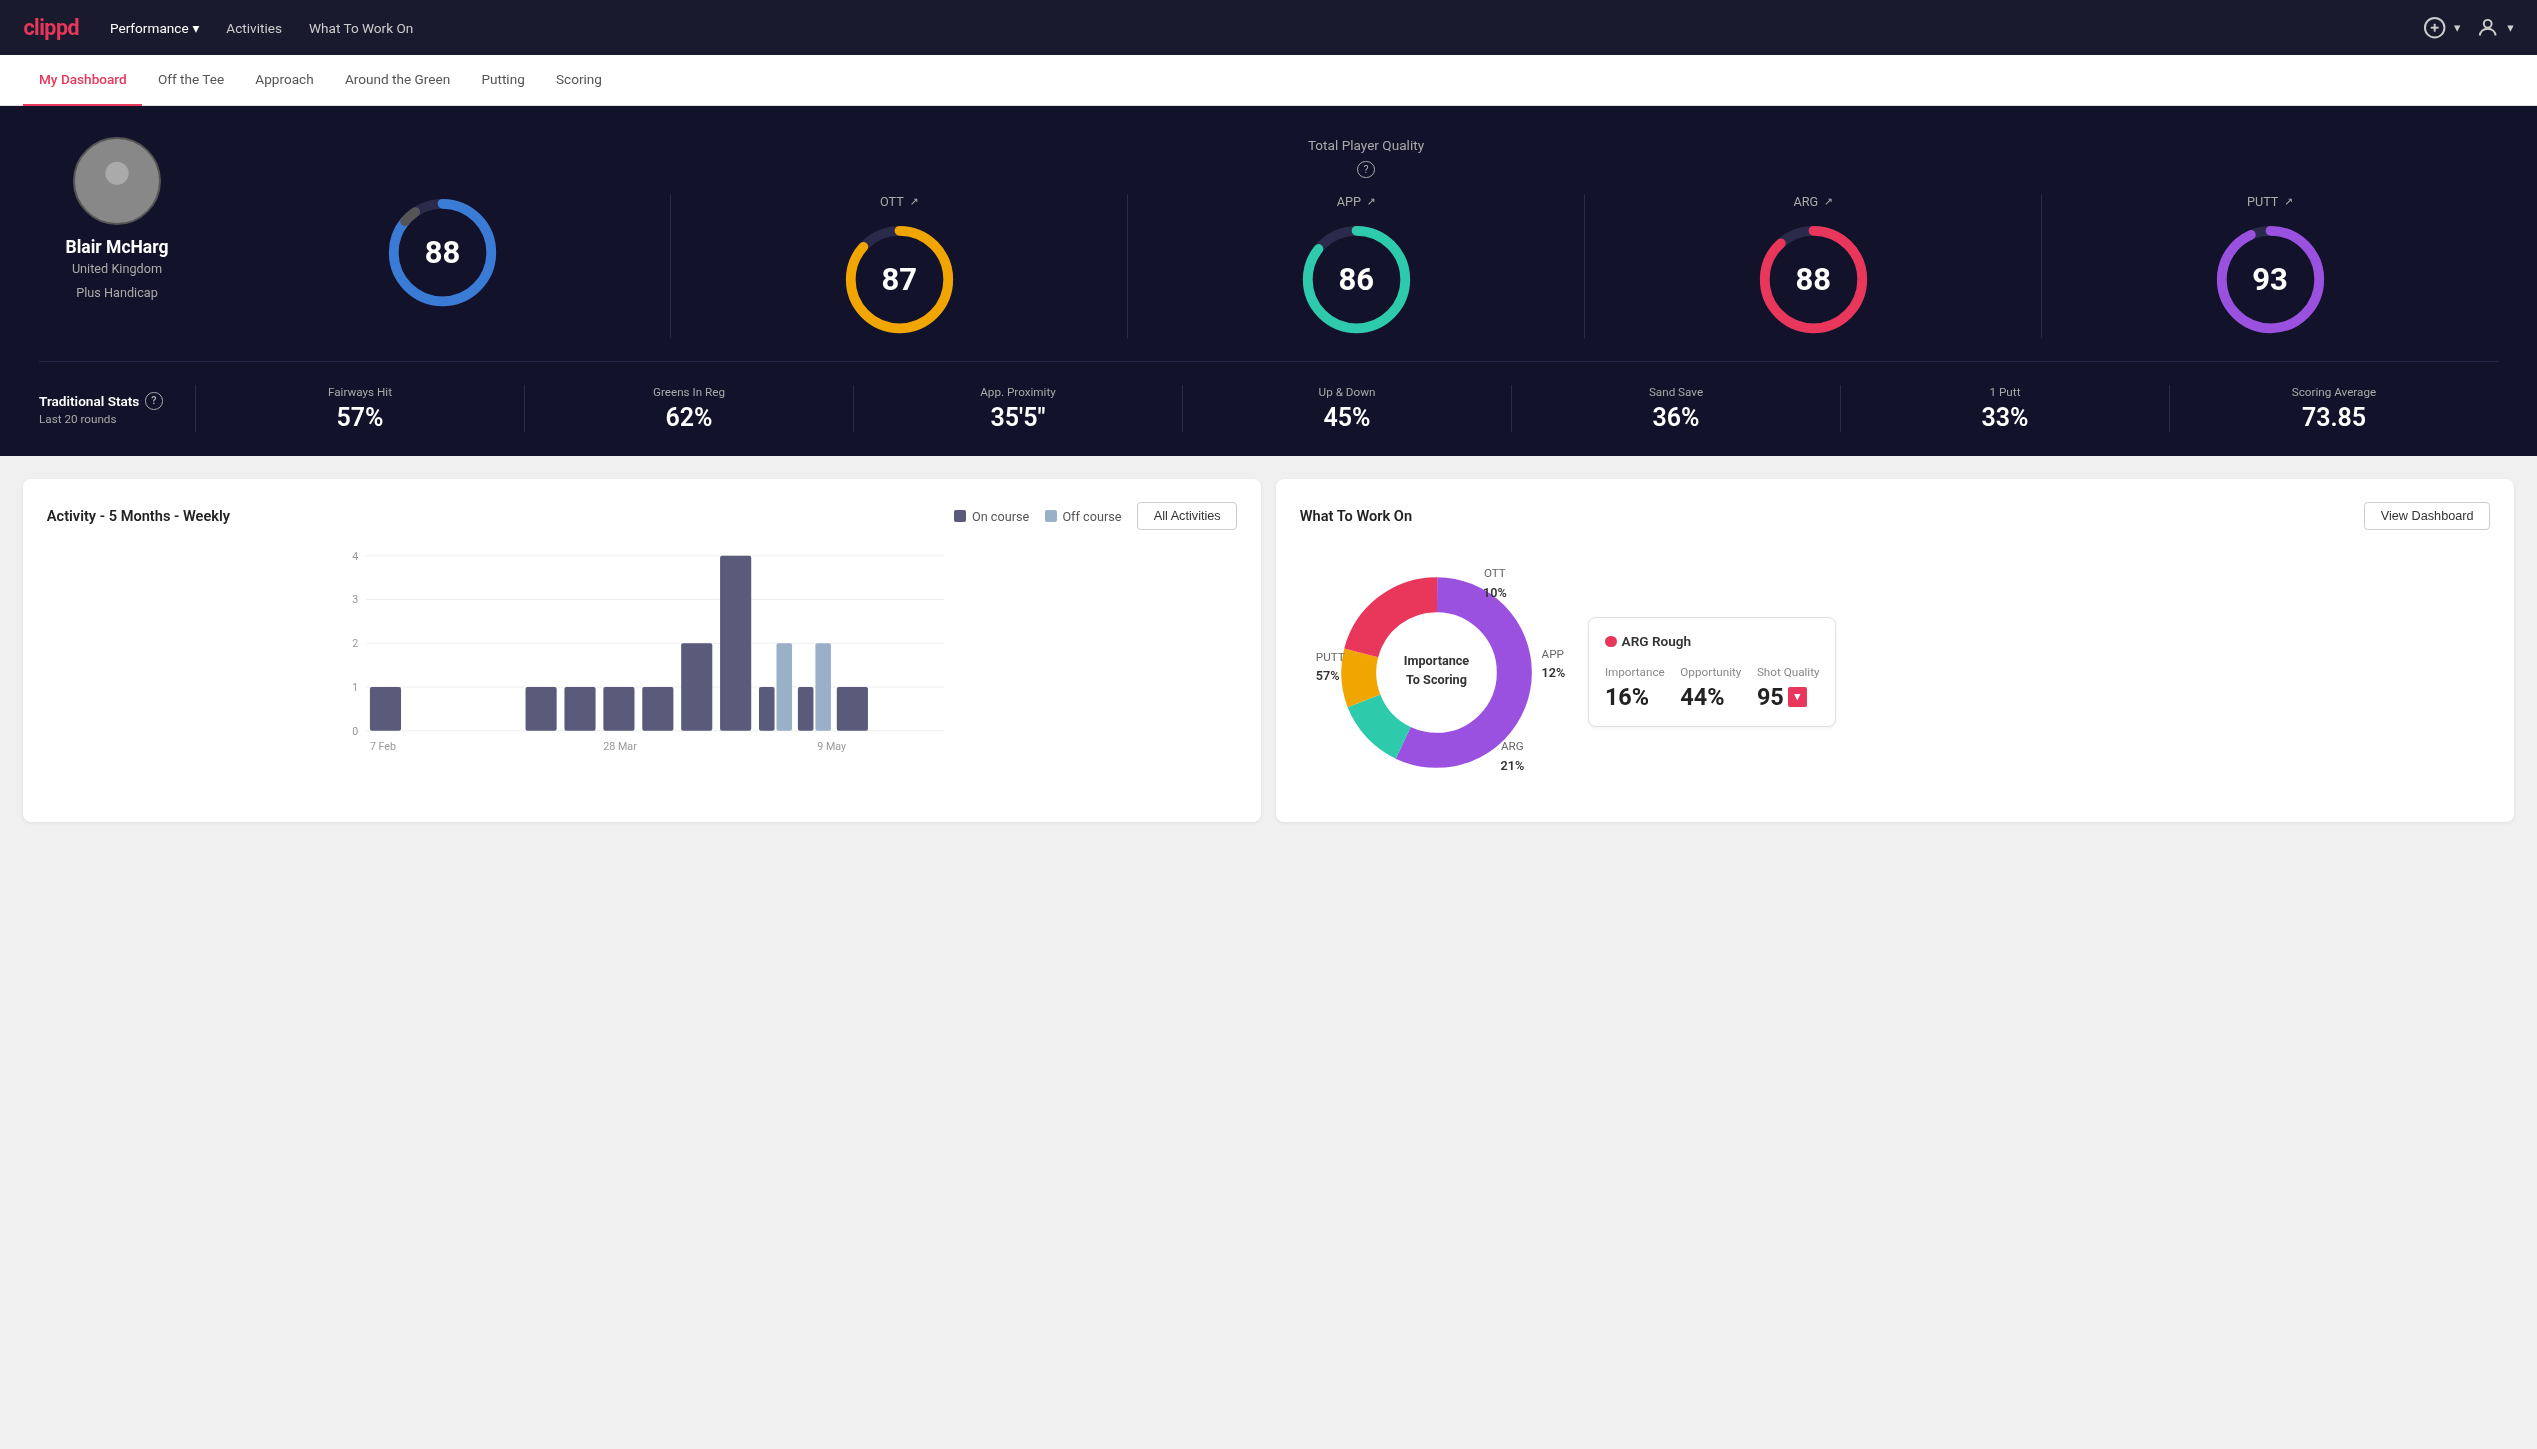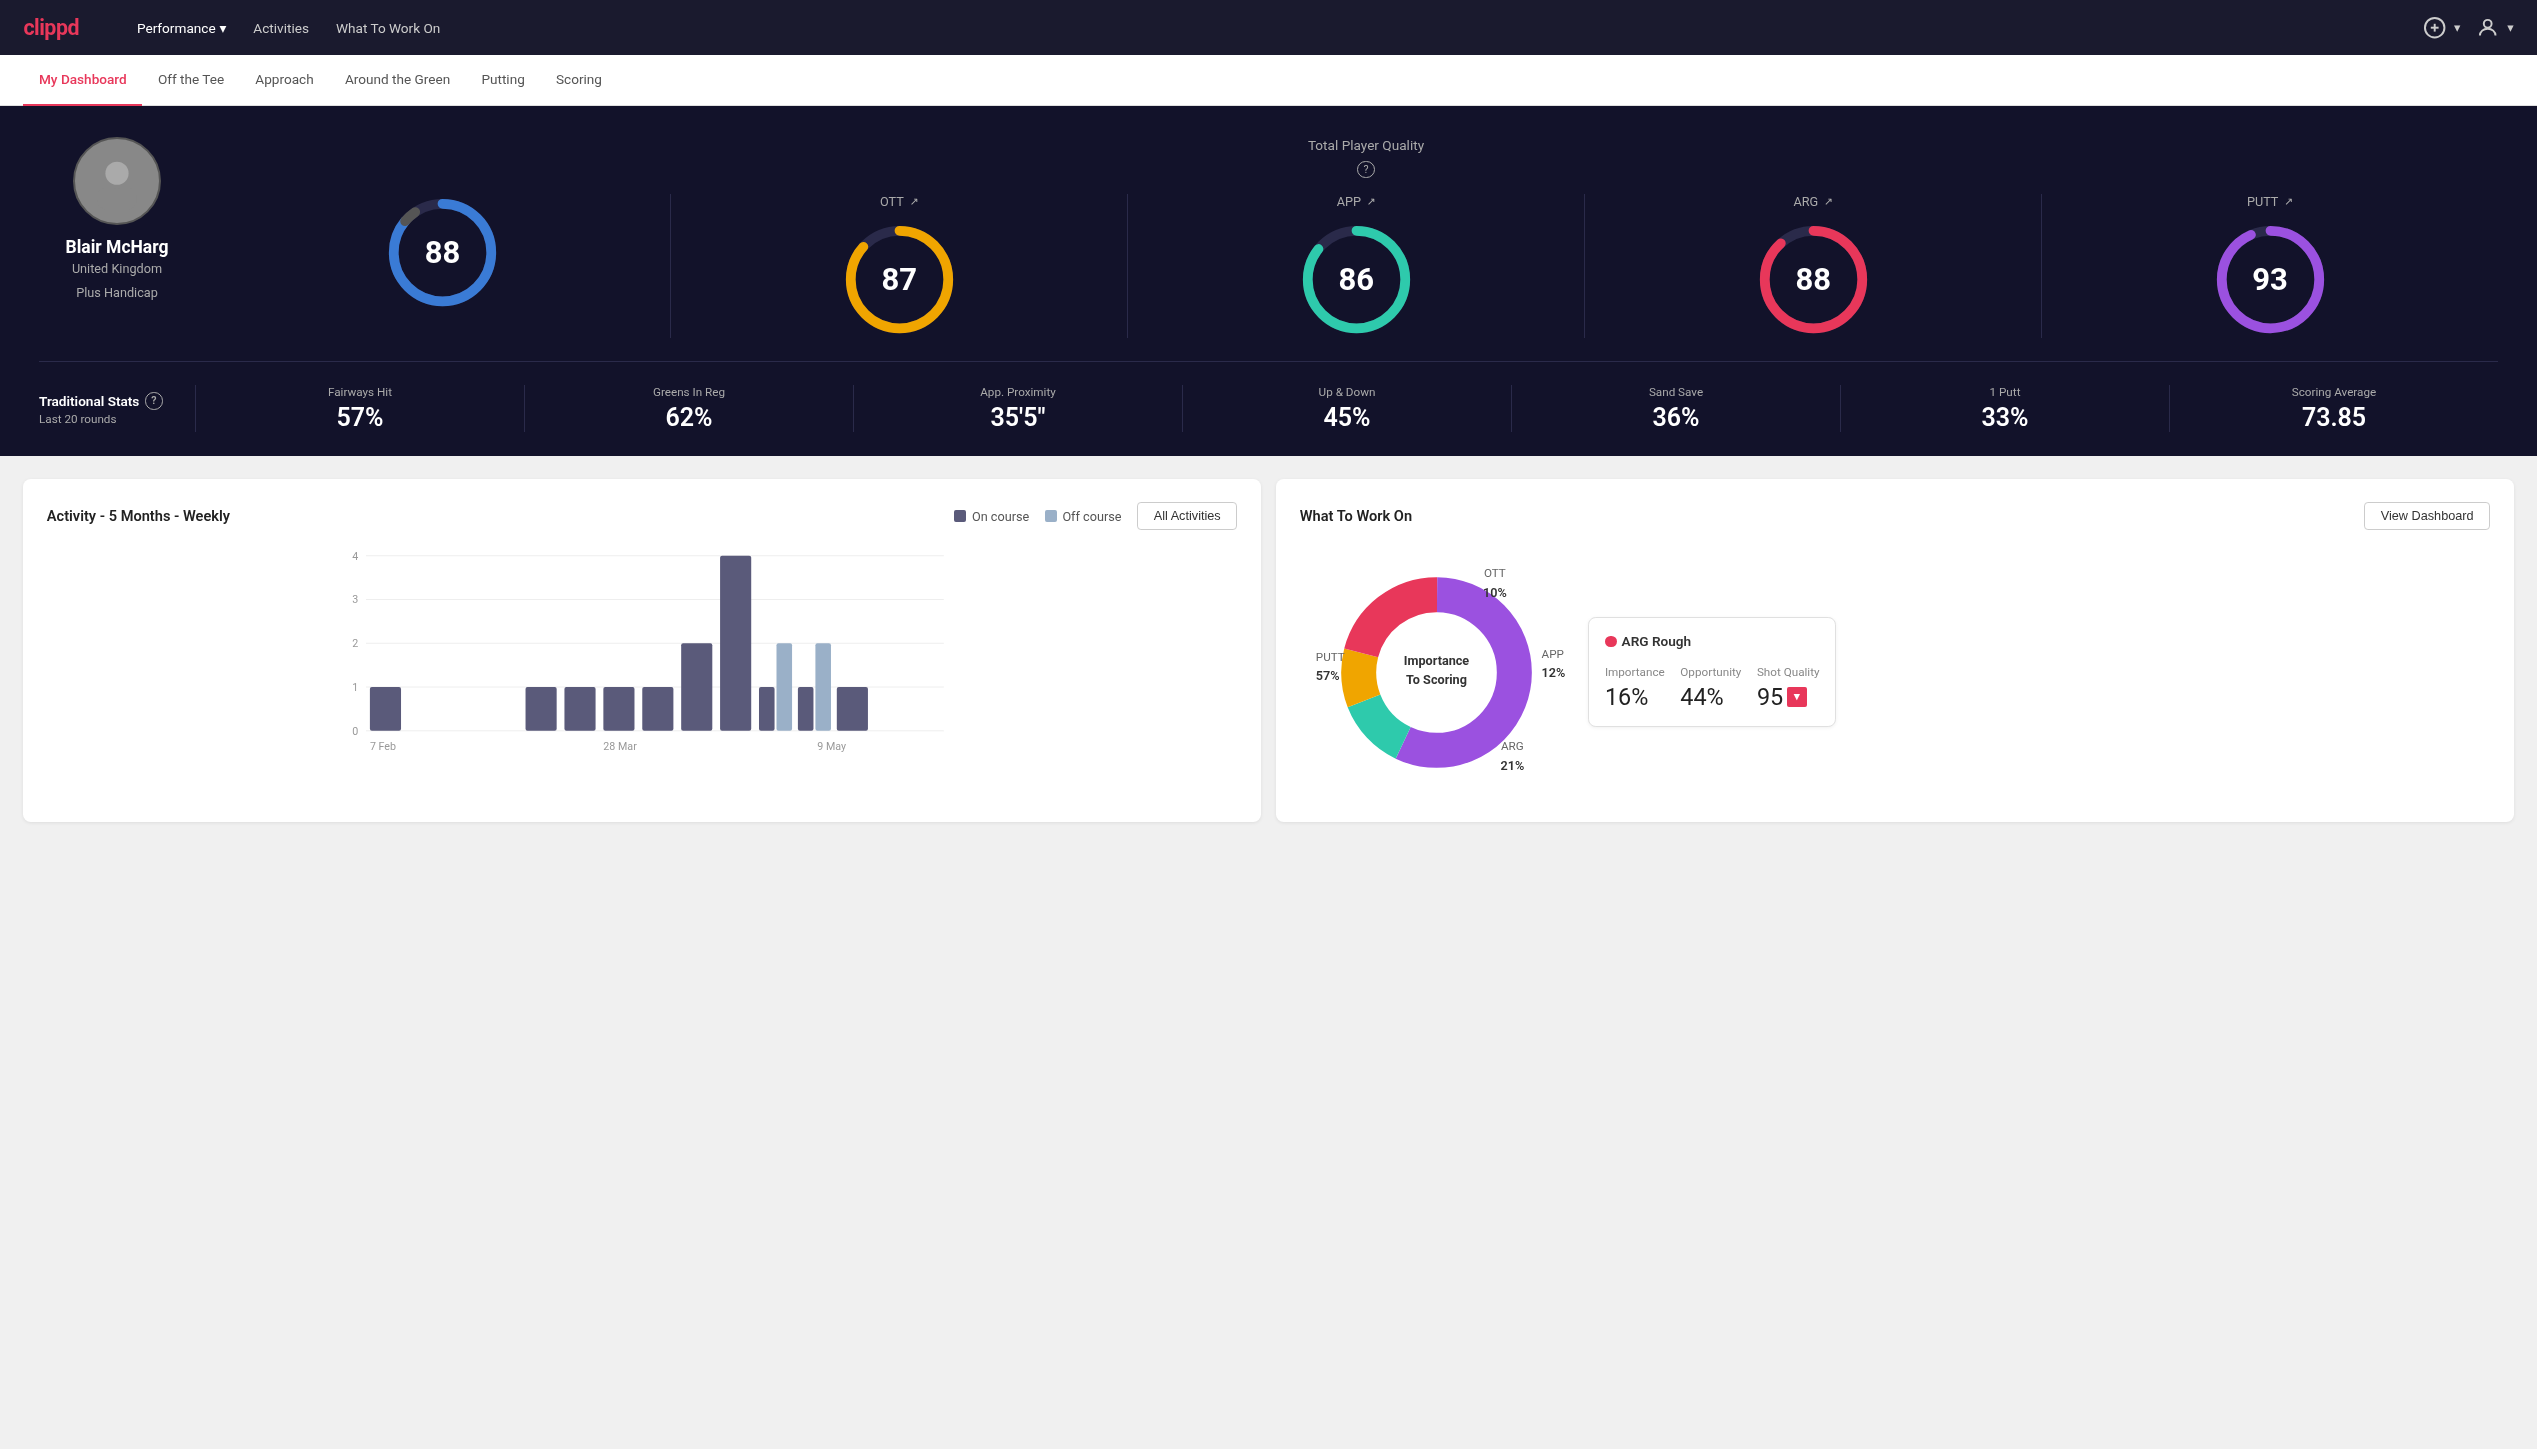--- a/index.html
+++ b/index.html
@@ -32,21 +32,21 @@
     .nav-link.active { color: #fff; }
     .nav-right { display: flex; align-items: center; gap: 15.6px; }
     .nav-icon-btn {
       color: #ccc;
       cursor: pointer;
       display: flex;
       align-items: center;
       gap: 3.9px;
       font-size: 19.5px;
     }
-    .top-nav-left { display: flex; align-items: center; gap: 27px; }
+    .top-nav-left { display: flex; align-items: center; }
 
     
     .tab-bar {
       background: #fff;
       display: flex;
       align-items: center;
       padding: 0 23.4px;
       border-bottom: 1px solid #e0e0e0;
       height: 51px;
     }
@@ -220,21 +220,21 @@
       gap: 5px;
       font-size: 13.6px;
       font-weight: 600;
       color: #333;
       margin-bottom: 15.6px;
     }
     .detail-dot { width: 11.7px; height: 11.7px; border-radius: 50%; background: #e8375a; }
     .detail-metrics { display: flex; gap: 15.6px; }
     .detail-metric { text-align: center; }
     .detail-metric-label { font-size: 11.7px; color: #888; margin-bottom: 3.9px; }
-    .detail-metric-value { font-size: 23.4px; font-weight: 400; color: #222; display: flex; align-items: center; gap: 3.9px; }
+    .detail-metric-value { font-size: 23.4px; font-weight: 700; color: #222; display: flex; align-items: center; gap: 3.9px; }
     .down-arrow-badge {
       background: #e8375a;
       color: #fff;
       width: 19.5px; height: 19.5px;
       display: inline-flex;
       align-items: center;
       justify-content: center;
       font-size: 10.7px;
       border-radius: 1.9px;
     }

